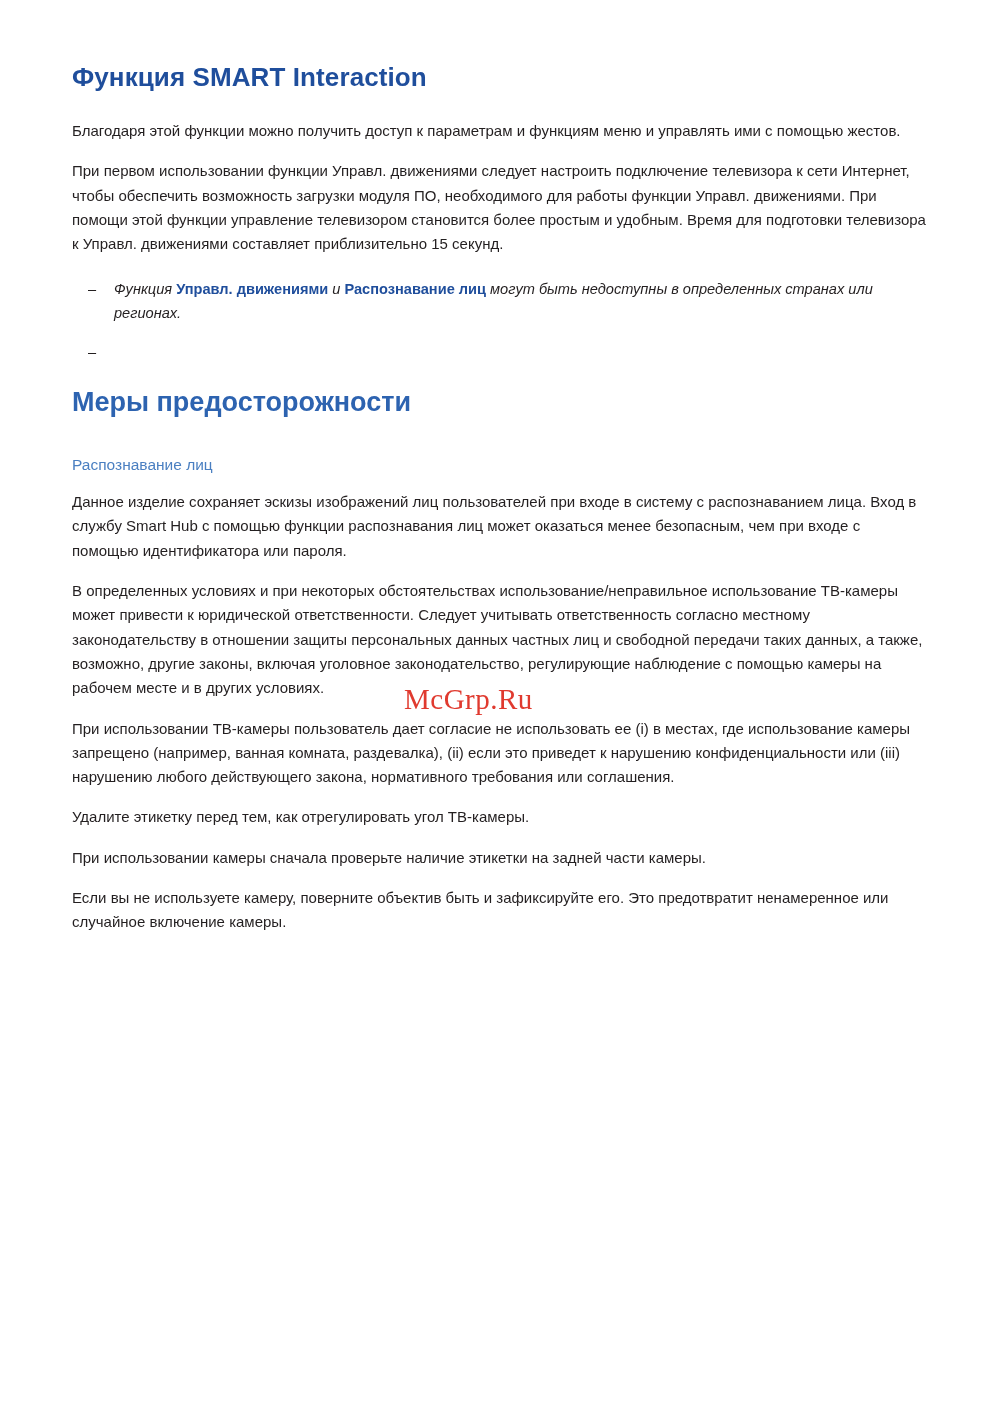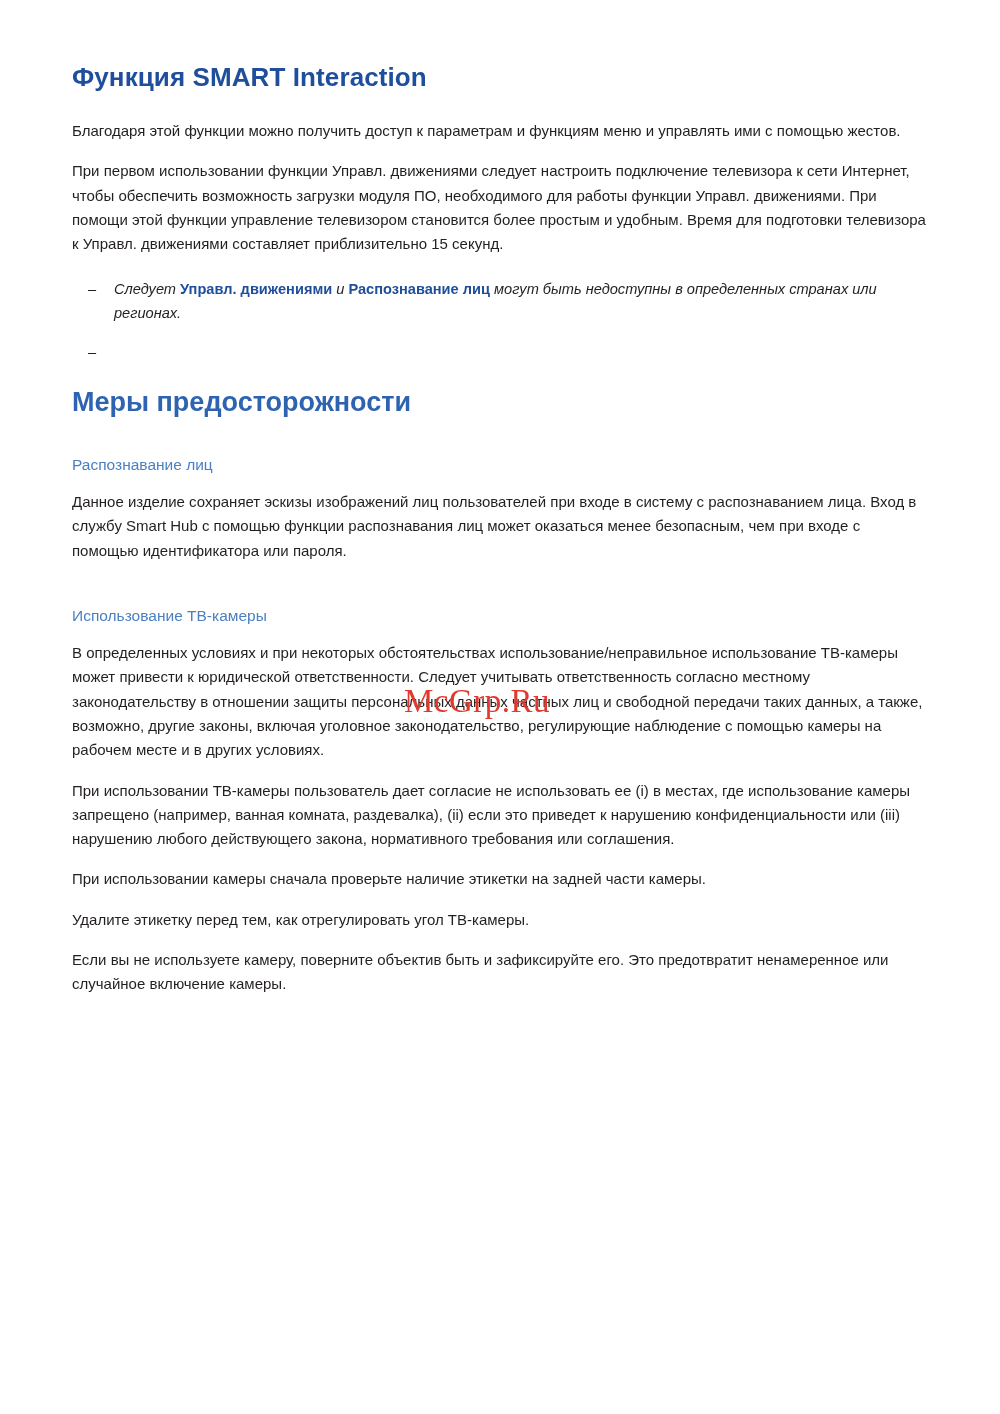--- a/index.html
+++ b/index.html
@@ -77,53 +77,52 @@
   .accent {
     color: #1f4e9c;
     font-weight: bold;
     font-style: normal;
   }
   .watermark {
     position: absolute;
     left: 404px;
     top: 683px;
     font-family: "Liberation Serif", serif;
-    font-size: 33px;
+    font-size: 29px;
     color: #e03a2f;
     letter-spacing: 0.5px;
     pointer-events: none;
     white-space: nowrap;
   }
 </style>
 </head>
 <body>
 
 <div class="page">
 
   <h1 class="doc-title">Функция SMART Interaction</h1>
 
   <p class="body-text">Благодаря этой функции можно получить доступ к параметрам и функциям меню и управлять ими с помощью жестов.</p>
   <p class="body-text">При первом использовании функции Управл. движениями следует настроить подключение телевизора к сети Интернет, чтобы обеспечить возможность загрузки модуля ПО, необходимого для работы функции Управл. движениями. При помощи этой функции управление телевизором становится более простым и удобным. Время для подготовки телевизора к Управл. движениями составляет приблизительно 15 секунд.</p>
 
   <ul class="dash-list">
     <li>
-      <span class="dash">–</span><span>Следует </span><span class="accent">Управл. движениями</span><span> и </span><span class="accent">Распознавание лиц</span><span> могут быть недоступны в определенных странах или регионах.</span>
+      <span class="dash">–</span><span>Функция </span><span class="accent">Управл. движениями</span><span> и </span><span class="accent">Распознавание лиц</span><span> могут быть недоступны в определенных странах или регионах.</span>
     </li>
     <li>
       <span class="dash">–</span>
     </li>
   </ul>
 
   <h2 class="section-title">Меры предосторожности</h2>
 
   <h3 class="sub-title">Распознавание лиц</h3>
   <p class="body-text">Данное изделие сохраняет эскизы изображений лиц пользователей при входе в систему с распознаванием лица. Вход в службу Smart Hub с помощью функции распознавания лиц может оказаться менее безопасным, чем при входе с помощью идентификатора или пароля.</p>
 
-  <h3 class="sub-title spaced">Использование ТВ-камеры</h3>
   <p class="body-text">В определенных условиях и при некоторых обстоятельствах использование/неправильное использование ТВ-камеры может привести к юридической ответственности. Следует учитывать ответственность согласно местному законодательству в отношении защиты персональных данных частных лиц и свободной передачи таких данных, а также, возможно, другие законы, включая уголовное законодательство, регулирующие наблюдение с помощью камеры на рабочем месте и в других условиях.</p>
   <p class="body-text">При использовании ТВ-камеры пользователь дает согласие не использовать ее (i) в местах, где использование камеры запрещено (например, ванная комната, раздевалка), (ii) если это приведет к нарушению конфиденциальности или (iii) нарушению любого действующего закона, нормативного требования или соглашения.</p>
+  <p class="body-text">Удалите этикетку перед тем, как отрегулировать угол ТВ-камеры.</p>
   <p class="body-text">При использовании камеры сначала проверьте наличие этикетки на задней части камеры.</p>
-  <p class="body-text">Удалите этикетку перед тем, как отрегулировать угол ТВ-камеры.</p>
   <p class="body-text">Если вы не используете камеру, поверните объектив быть и зафиксируйте его. Это предотвратит ненамеренное или случайное включение камеры.</p>
 
 </div>
 
 <div class="watermark">McGrp.Ru</div>
 
 </body></html>

